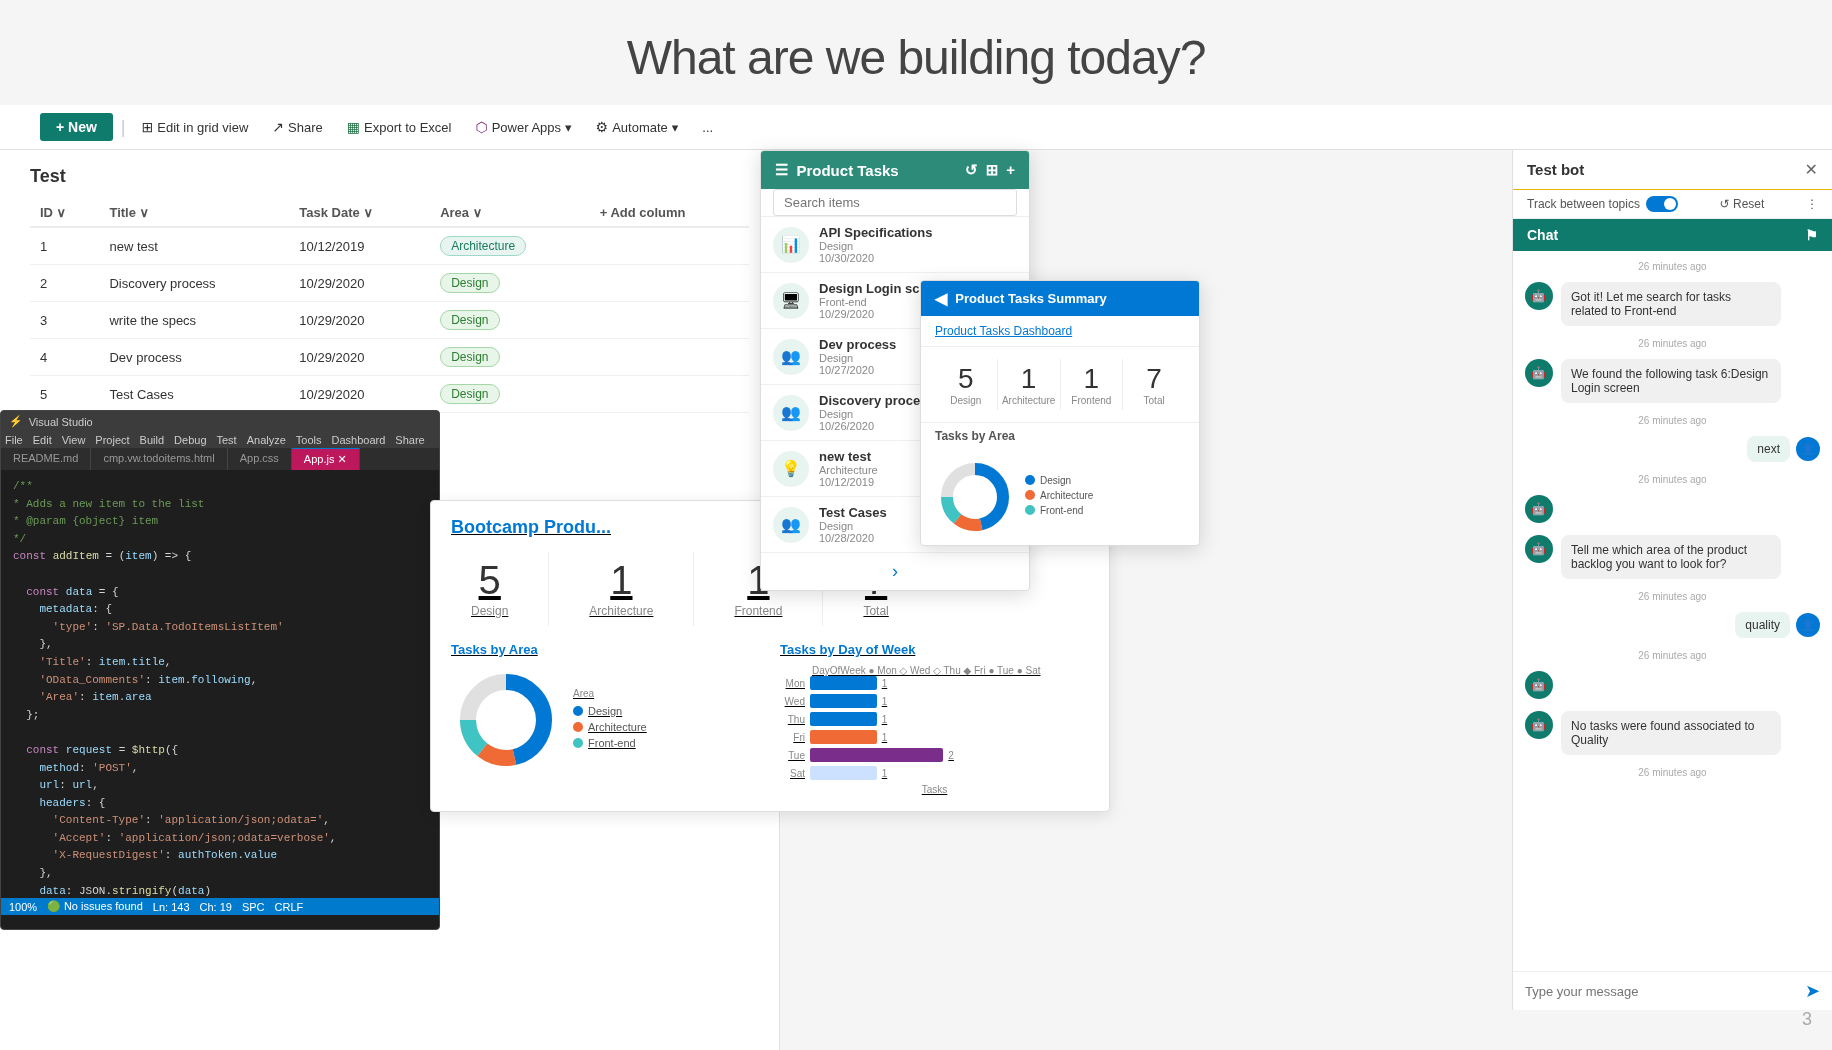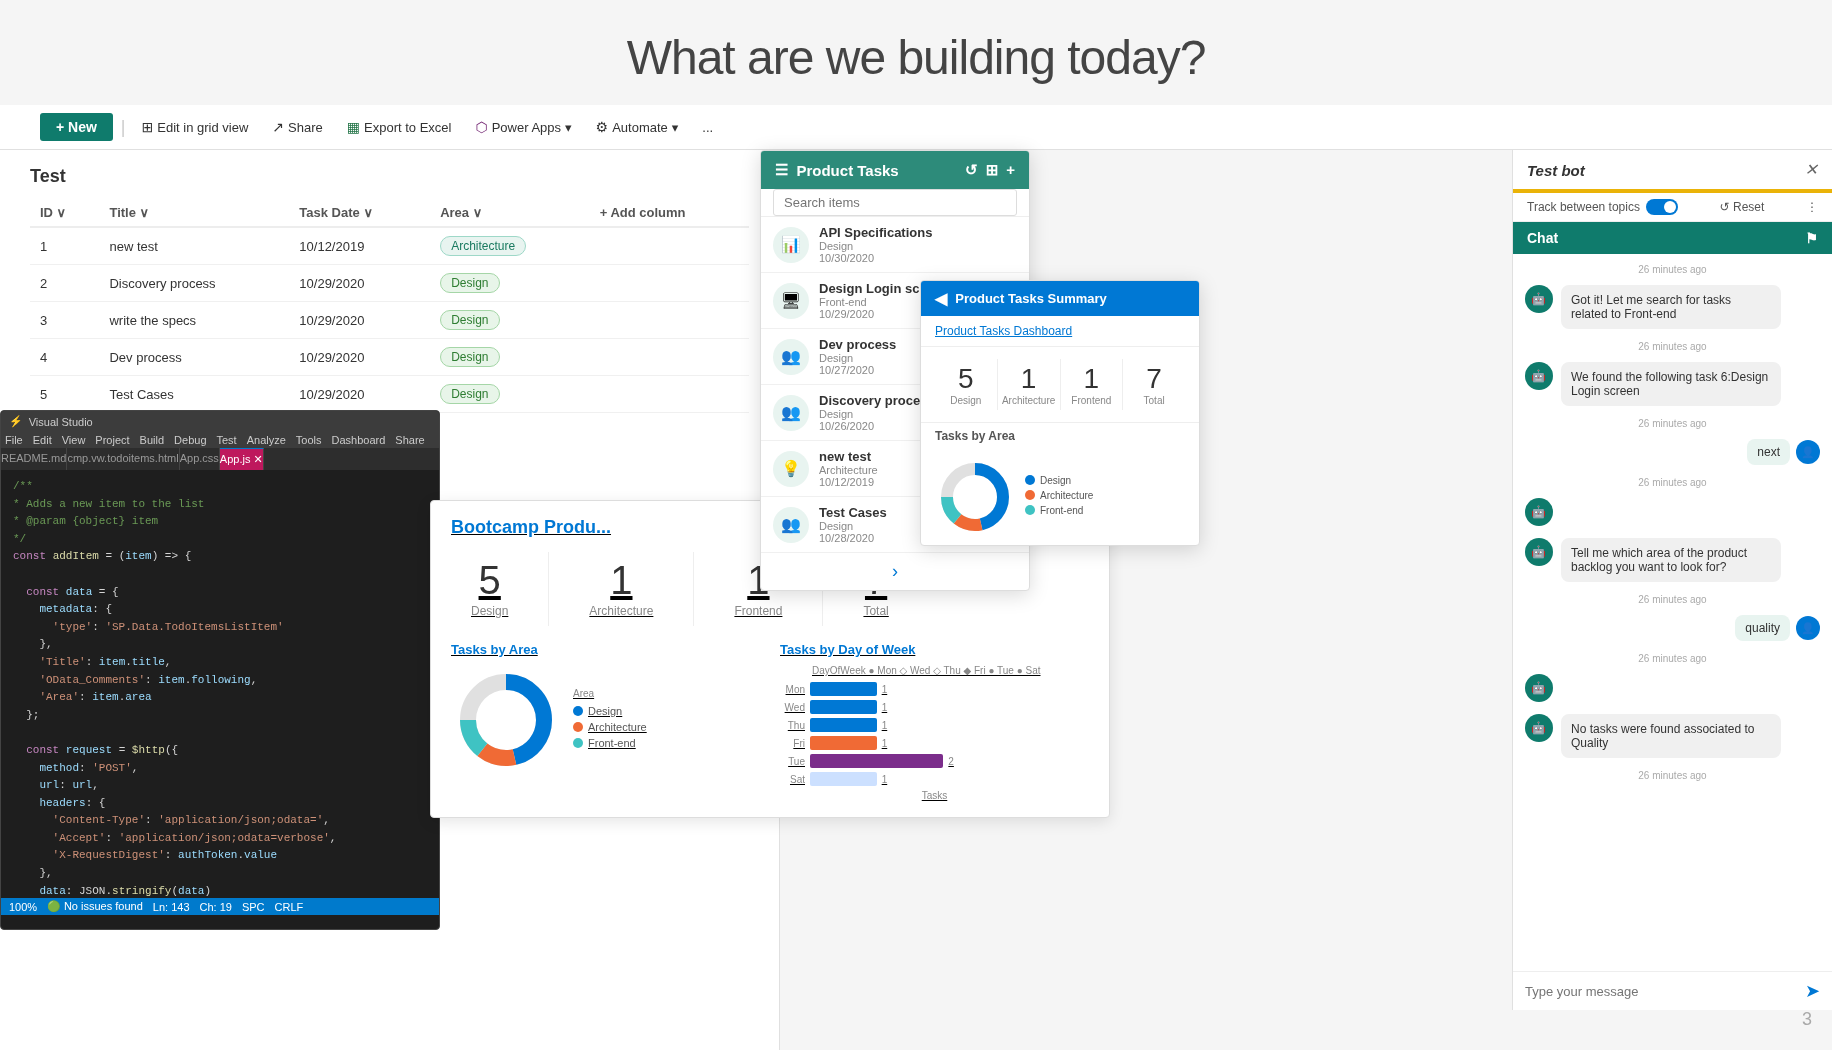--- a/index.html
+++ b/index.html
@@ -126,21 +126,21 @@
       padding: 4px 8px;
       display: flex;
       align-items: center;
       gap: 6px;
       font-size: 11px;
       color: #ccc;
     }
     .vscode-menu { display: flex; gap: 10px; font-size: 11px; color: #ccc; padding: 2px 4px; background: #3c3c3c; }
     .vscode-tabs { display: flex; background: #2d2d2d; }
     .vscode-tab {
-      padding: 4px 0;
+      padding: 4px 12px;
       font-size: 11px;
       color: #999;
       border-right: 1px solid #444;
       cursor: pointer;
     }
     .vscode-tab.active { color: white; background: #be185d; border-top: 1px solid #007acc; }
     .vscode-editor {
       padding: 8px 12px;
       font-family: 'Courier New', monospace;
       font-size: 11px;
@@ -354,25 +354,24 @@
       width: 320px;
       height: 860px;
       background: white;
       border-left: 1px solid #e0e0e0;
       display: flex;
       flex-direction: column;
       z-index: 20;
     }
     .tb-header {
       display: flex;
-      align-items: flex-end;
+      align-items: center;
       justify-content: space-between;
       padding: 10px 14px;
-      border-bottom: 4px solid #eab308;
-      font-style: italic;
+      border-bottom: 1px solid #eab308;
     }
     .tb-title { font-size: 15px; font-weight: 600; color: #333; }
     .tb-close { cursor: pointer; font-size: 16px; color: #666; }
     .tb-toolbar {
       display: flex;
       align-items: center;
       justify-content: space-between;
       padding: 6px 14px;
       border-bottom: 1px solid #eee;
       font-size: 12px;
@@ -804,21 +803,21 @@
               </div>
             <div class="legend-item">
                 <div class="legend-dot" style="background:#3fc3c3;"></div>
                 <span>Front-end</span>
               </div>
           </div>
         </div>
       </div>
       <div class="chart-section">
         <div class="chart-title">Tasks by Day of Week</div>
-        <div style="font-size:10px;color:#888;margin-bottom:6px;padding-left:32px;">
+        <div style="font-size:10px;color:#888;margin-bottom:0;padding-left:32px;">
           DayOfWeek ● Mon ◇ Wed ◇ Thu ◆ Fri ● Tue ● Sat
         </div>
         <div id="bar-chart-container">
             <div class="bar-row">
       <span class="bar-day">Mon</span>
       <div class="bar-fill" style="width:66.66666666666666px;background:#0078d4;"></div>
       <span style="font-size:10px;color:#888;">1</span>
     </div>
             <div class="bar-row">
       <span class="bar-day">Wed</span>

